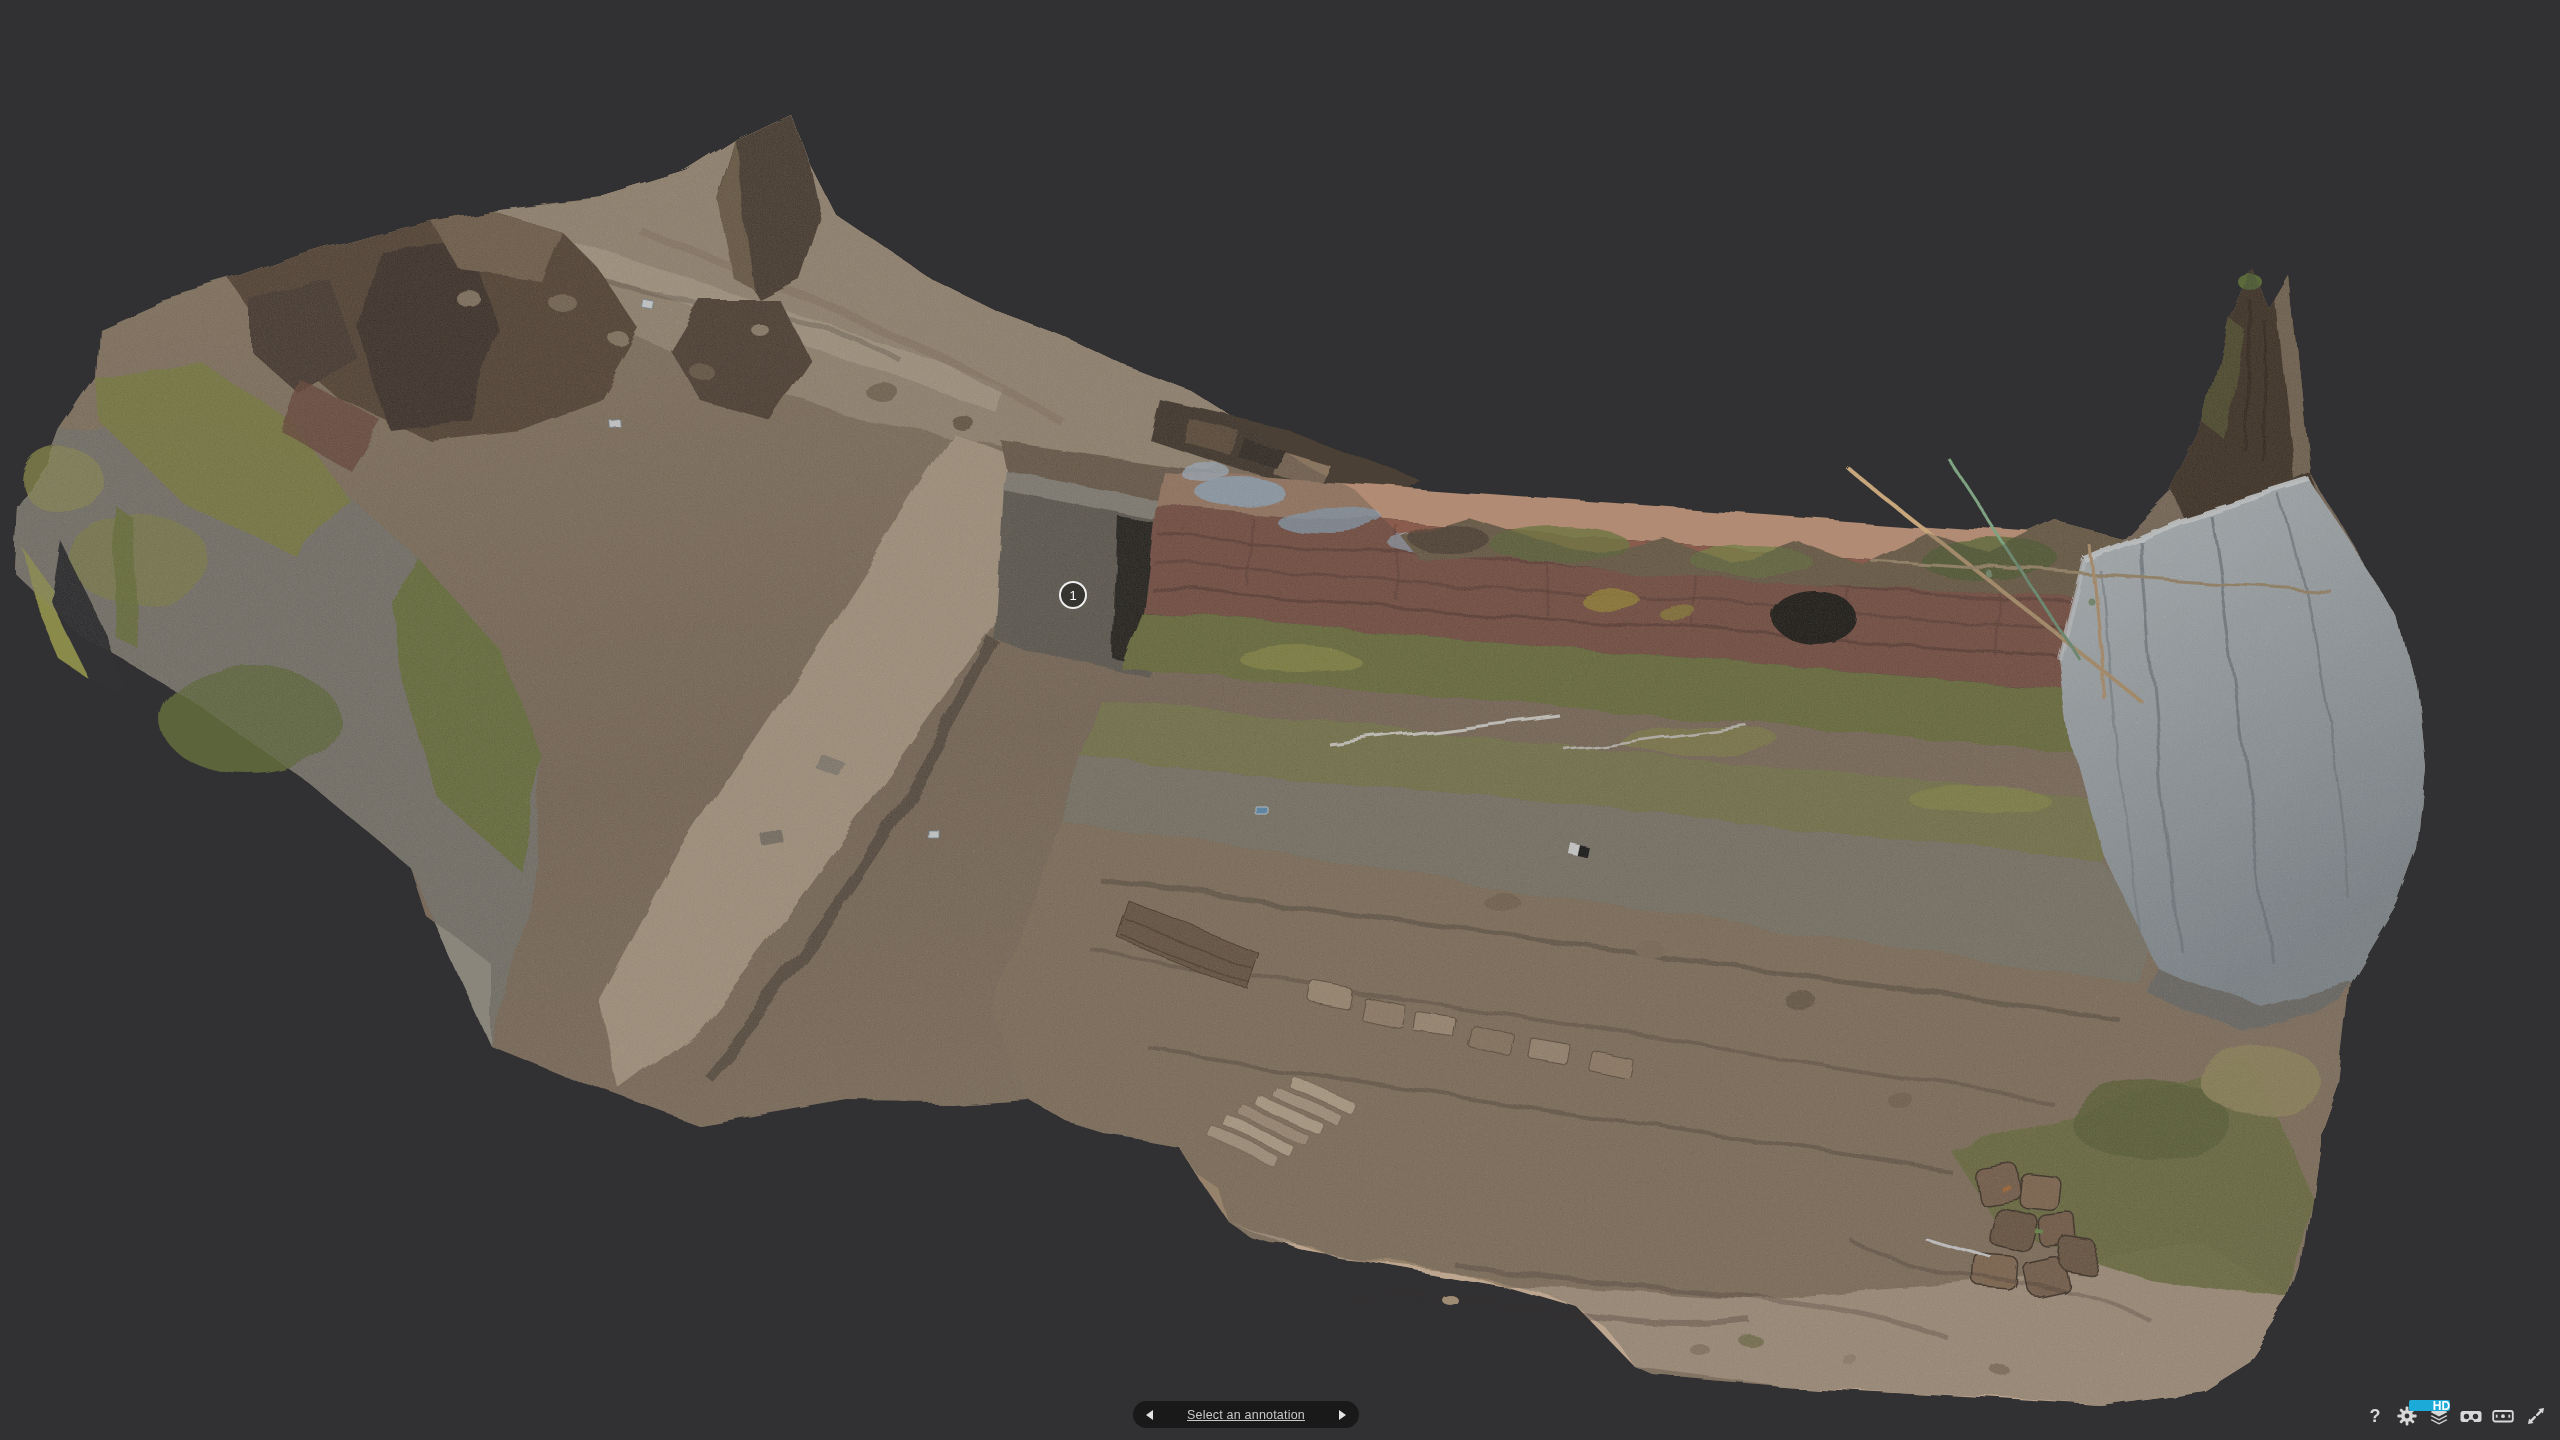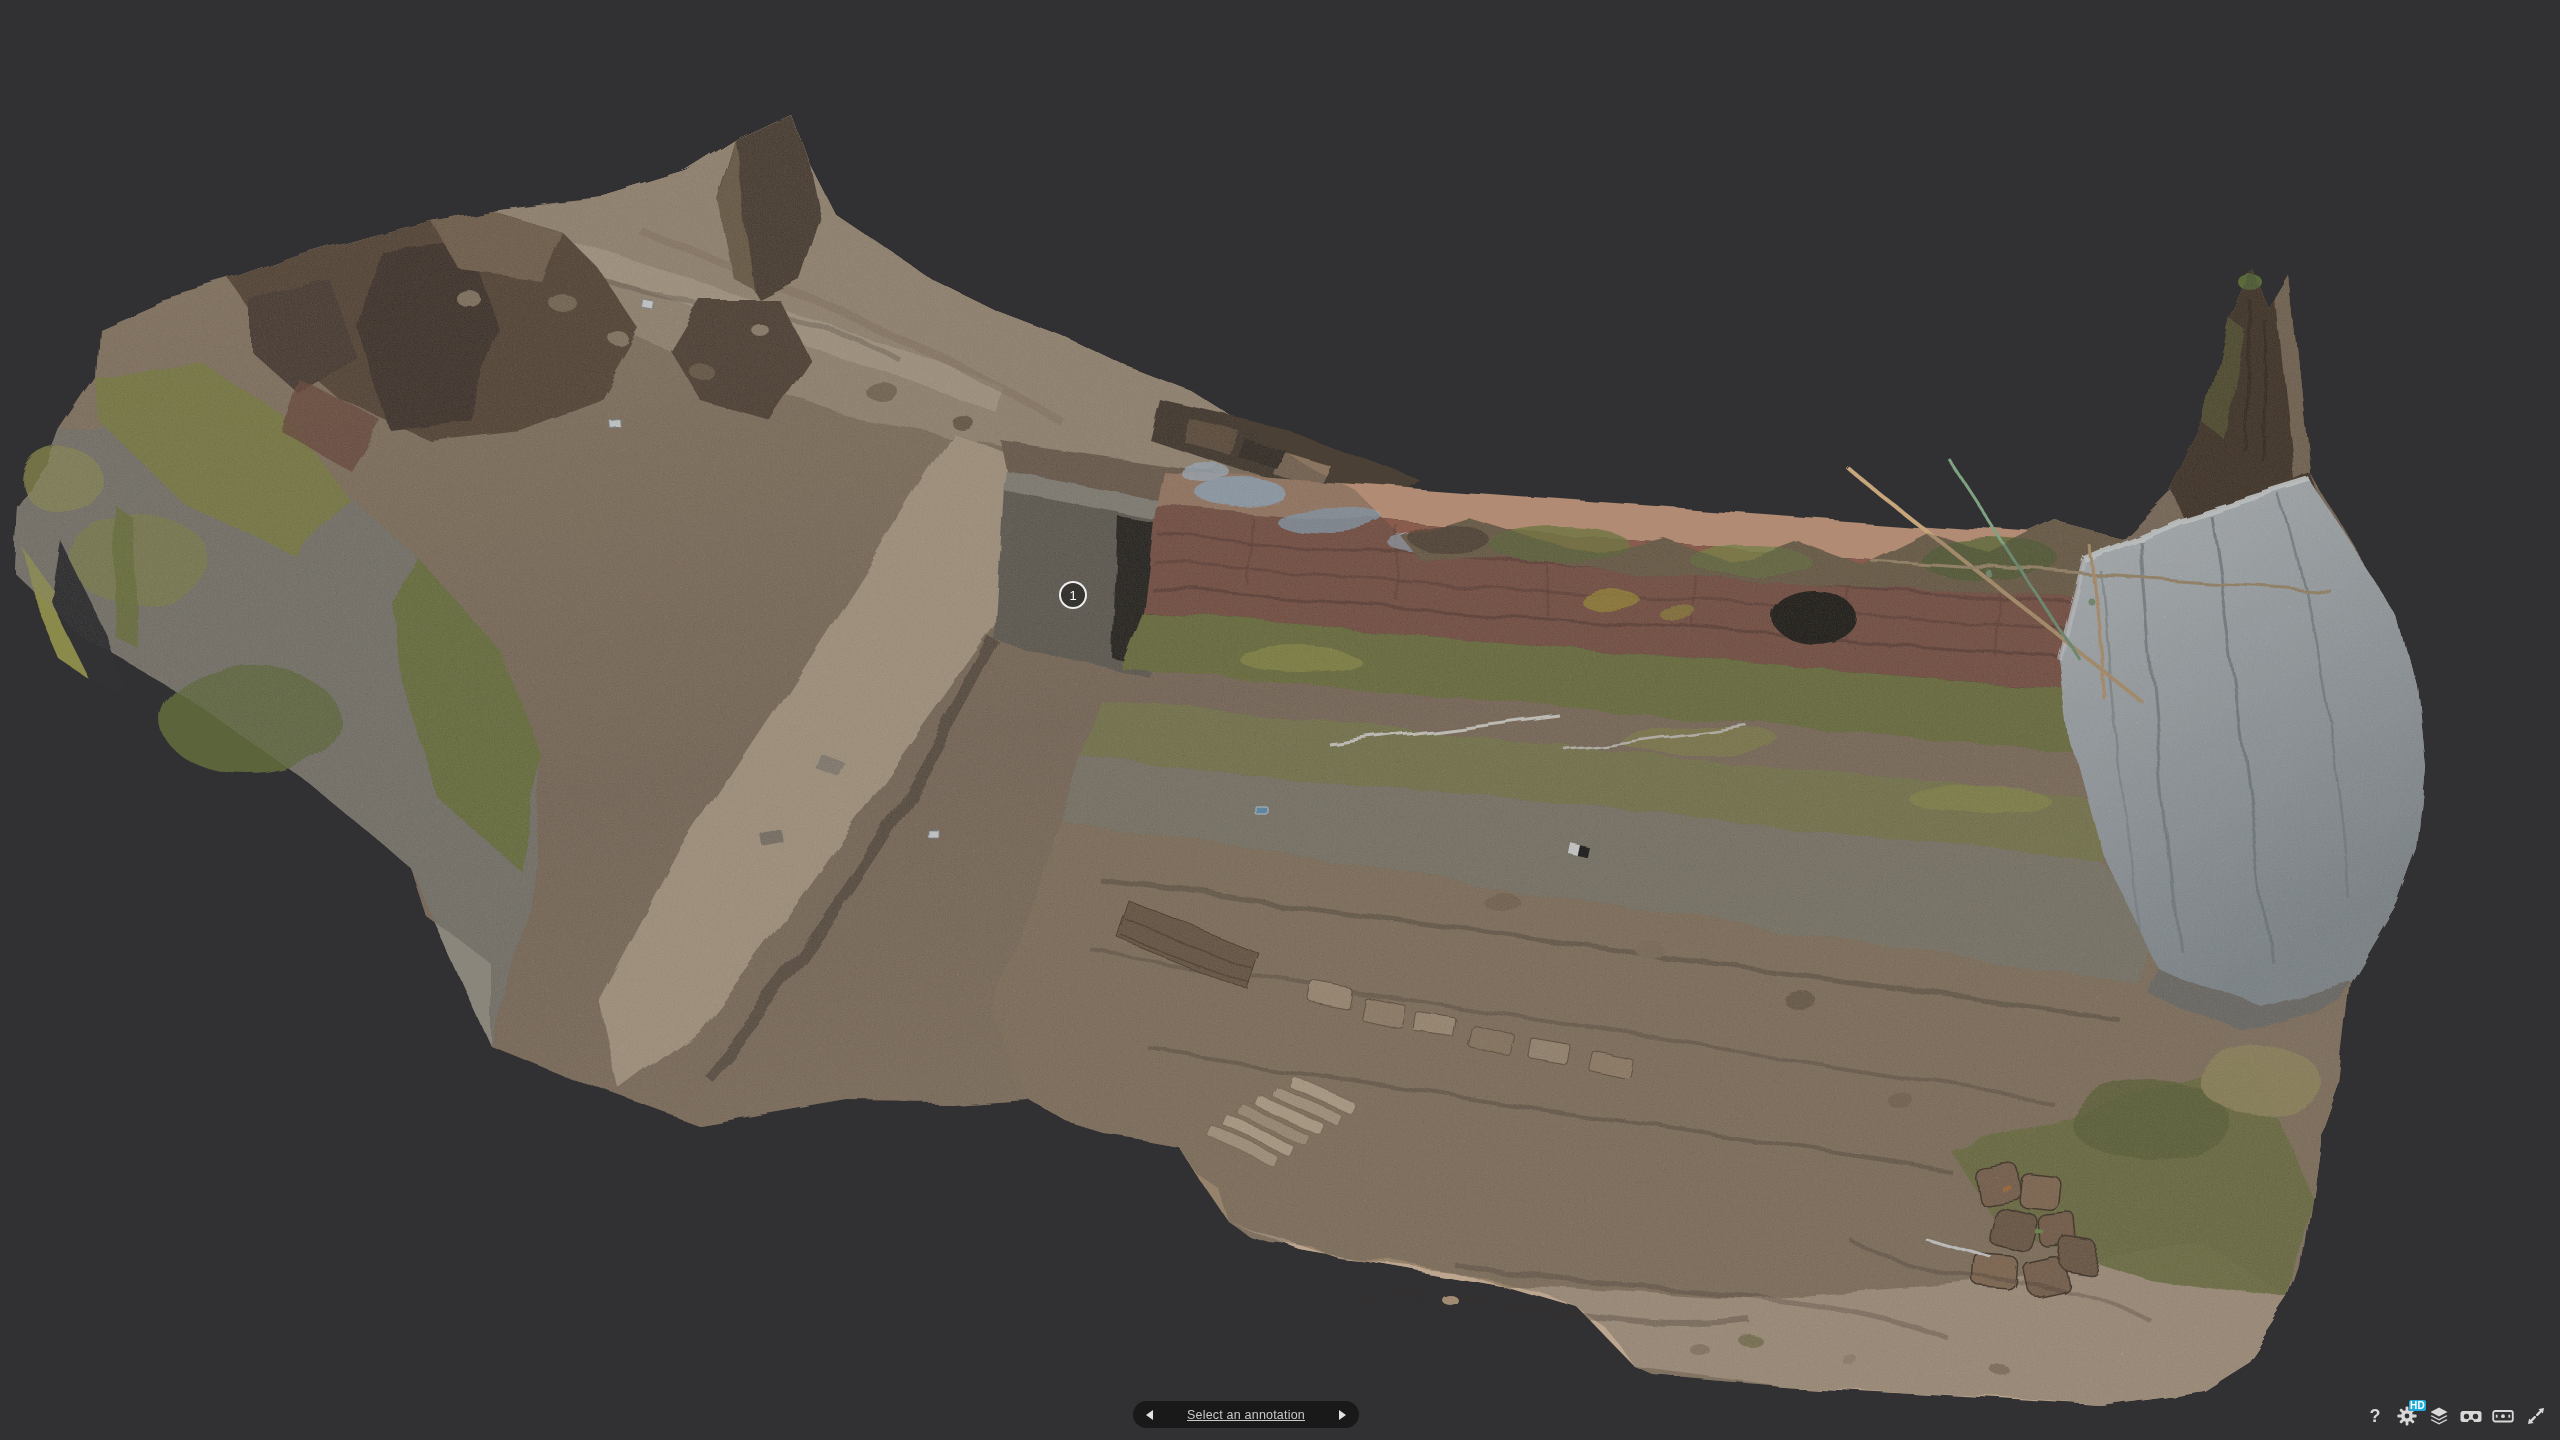--- a/index.html
+++ b/index.html
@@ -23,22 +23,22 @@
   .annotation-bar .label{color:#c9c9c9;font-size:12.5px;letter-spacing:.2px;white-space:nowrap;text-decoration:underline;}
   .chev{width:0;height:0;cursor:pointer;}
   .chev.left{border-top:5px solid transparent;border-bottom:5px solid transparent;border-right:7px solid #e3e3e3;}
   .chev.right{border-top:5px solid transparent;border-bottom:5px solid transparent;border-left:7px solid #e3e3e3;}
 
   
   .tbtn{position:absolute;top:1402px;width:28px;height:28px;display:flex;align-items:center;justify-content:center;cursor:pointer;}
   .help-glyph{color:#d8d8d8;font-size:18px;font-weight:700;line-height:1;}
   .hd-badge{
     position:absolute;left:2409px;top:1400px;width:17px;height:11px;border-radius:2px;
-    color:#fff;font-size:10px;font-weight:700;letter-spacing:.2px;
-    display:flex;align-items:center;justify-content:center;z-index:3;
+    color:#fff;font-size:12px;font-weight:700;letter-spacing:.2px;
+    display:flex;align-items:center;justify-content:center;z-index:3;padding-left:24px;
   }
 </style>
 </head>
 <body>
 
 <div class="stage">
 
   <svg id="scene" width="2560" height="1440" viewBox="0 0 2560 1440" aria-label="Aerial photogrammetry model of ruined castle excavation: red sandstone walls, mossy cliffs, dirt paths, scaffolding and a protective grey tarp">
     <defs>
       <linearGradient id="baseGrad" x1="0" y1="0" x2="0.3" y2="1">

